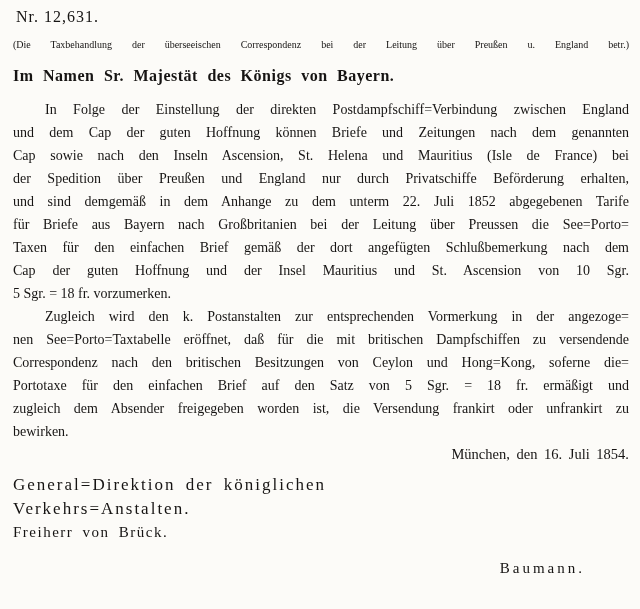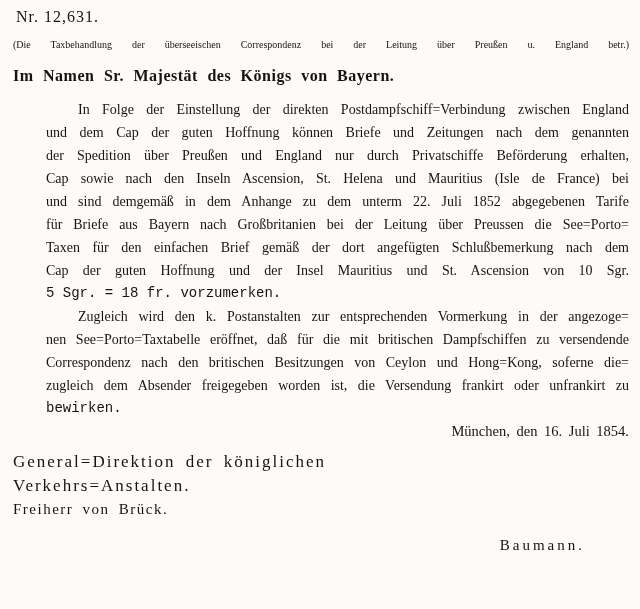--- a/index.html
+++ b/index.html
@@ -34,31 +34,30 @@
     margin-top: 10px;
     font-size: 16px;
     line-height: 23px;
     font-weight: bold;
     text-align: left;
     word-spacing: 5px;
     letter-spacing: 0.5px;
   }
   .body-text {
     margin-top: 11px;
-    margin-left: 33px;
   }
   .line {
     font-size: 14px;
     line-height: 23px;
     text-align: justify;
     text-align-last: justify;
     text-justify: inter-word;
   }
   .line.indent { text-indent: 32px; }
-  .line.last  { text-align-last: left; font-family: Liberation Mono, monospace; }
+  .line.last  { text-align-last: left; }
   .dateline {
     font-size: 14.5px;
     line-height: 23px;
     margin-left: 20px;
     word-spacing: 3px;
     text-align: right;
   }
   .sig-block {
     margin-top: 7px;
     padding-right: 118px;
@@ -91,30 +90,31 @@
 <div class="page">
   <div class="doc-number">Nr. 12,631.</div>
 
   <div class="subject">(Die Taxbehandlung der überseeischen Correspondenz bei der Leitung über Preußen u. England betr.)</div>
 
   <div class="heading">Im Namen Sr. Majestät des Königs von Bayern.</div>
 
   <div class="body-text">
       <div class="line indent">In Folge der Einstellung der direkten Postdampfschiff=Verbindung zwischen England</div>
       <div class="line">und dem Cap der guten Hoffnung können Briefe und Zeitungen nach dem genannten</div>
+      <div class="line">Cap sowie nach den Inseln Ascension, St. Helena und Mauritius (Isle de France) bei</div>
       <div class="line">der Spedition über Preußen und England nur durch Privatschiffe Beförderung erhalten,</div>
-      <div class="line">Cap sowie nach den Inseln Ascension, St. Helena und Mauritius (Isle de France) bei</div>
       <div class="line">und sind demgemäß in dem Anhange zu dem unterm 22. Juli 1852 abgegebenen Tarife</div>
       <div class="line">für Briefe aus Bayern nach Großbritanien bei der Leitung über Preussen die See=Porto=</div>
       <div class="line">Taxen für den einfachen Brief gemäß der dort angefügten Schlußbemerkung nach dem</div>
       <div class="line">Cap der guten Hoffnung und der Insel Mauritius und St. Ascension von 10 Sgr.</div>
       <div class="line last">5 Sgr. = 18 fr. vorzumerken.</div>
       <div class="line indent">Zugleich wird den k. Postanstalten zur entsprechenden Vormerkung in der angezoge=</div>
       <div class="line">nen See=Porto=Taxtabelle eröffnet, daß für die mit britischen Dampfschiffen zu versendende</div>
       <div class="line">Correspondenz nach den britischen Besitzungen von Ceylon und Hong=Kong, soferne die=</div>
+      <div class="line">Portotaxe für den einfachen Brief auf den Satz von 5 Sgr. = 18 fr. ermäßigt und</div>
       <div class="line">zugleich dem Absender freigegeben worden ist, die Versendung frankirt oder unfrankirt zu</div>
       <div class="line last">bewirken.</div>
     </div>
 
   <div class="dateline">München, den 16. Juli 1854.</div>
 
   <div class="sig-block">
     <div class="issuer">General=Direktion der königlichen Verkehrs=Anstalten.</div>
     <div class="signer">Freiherr von Brück.</div>
   </div>

